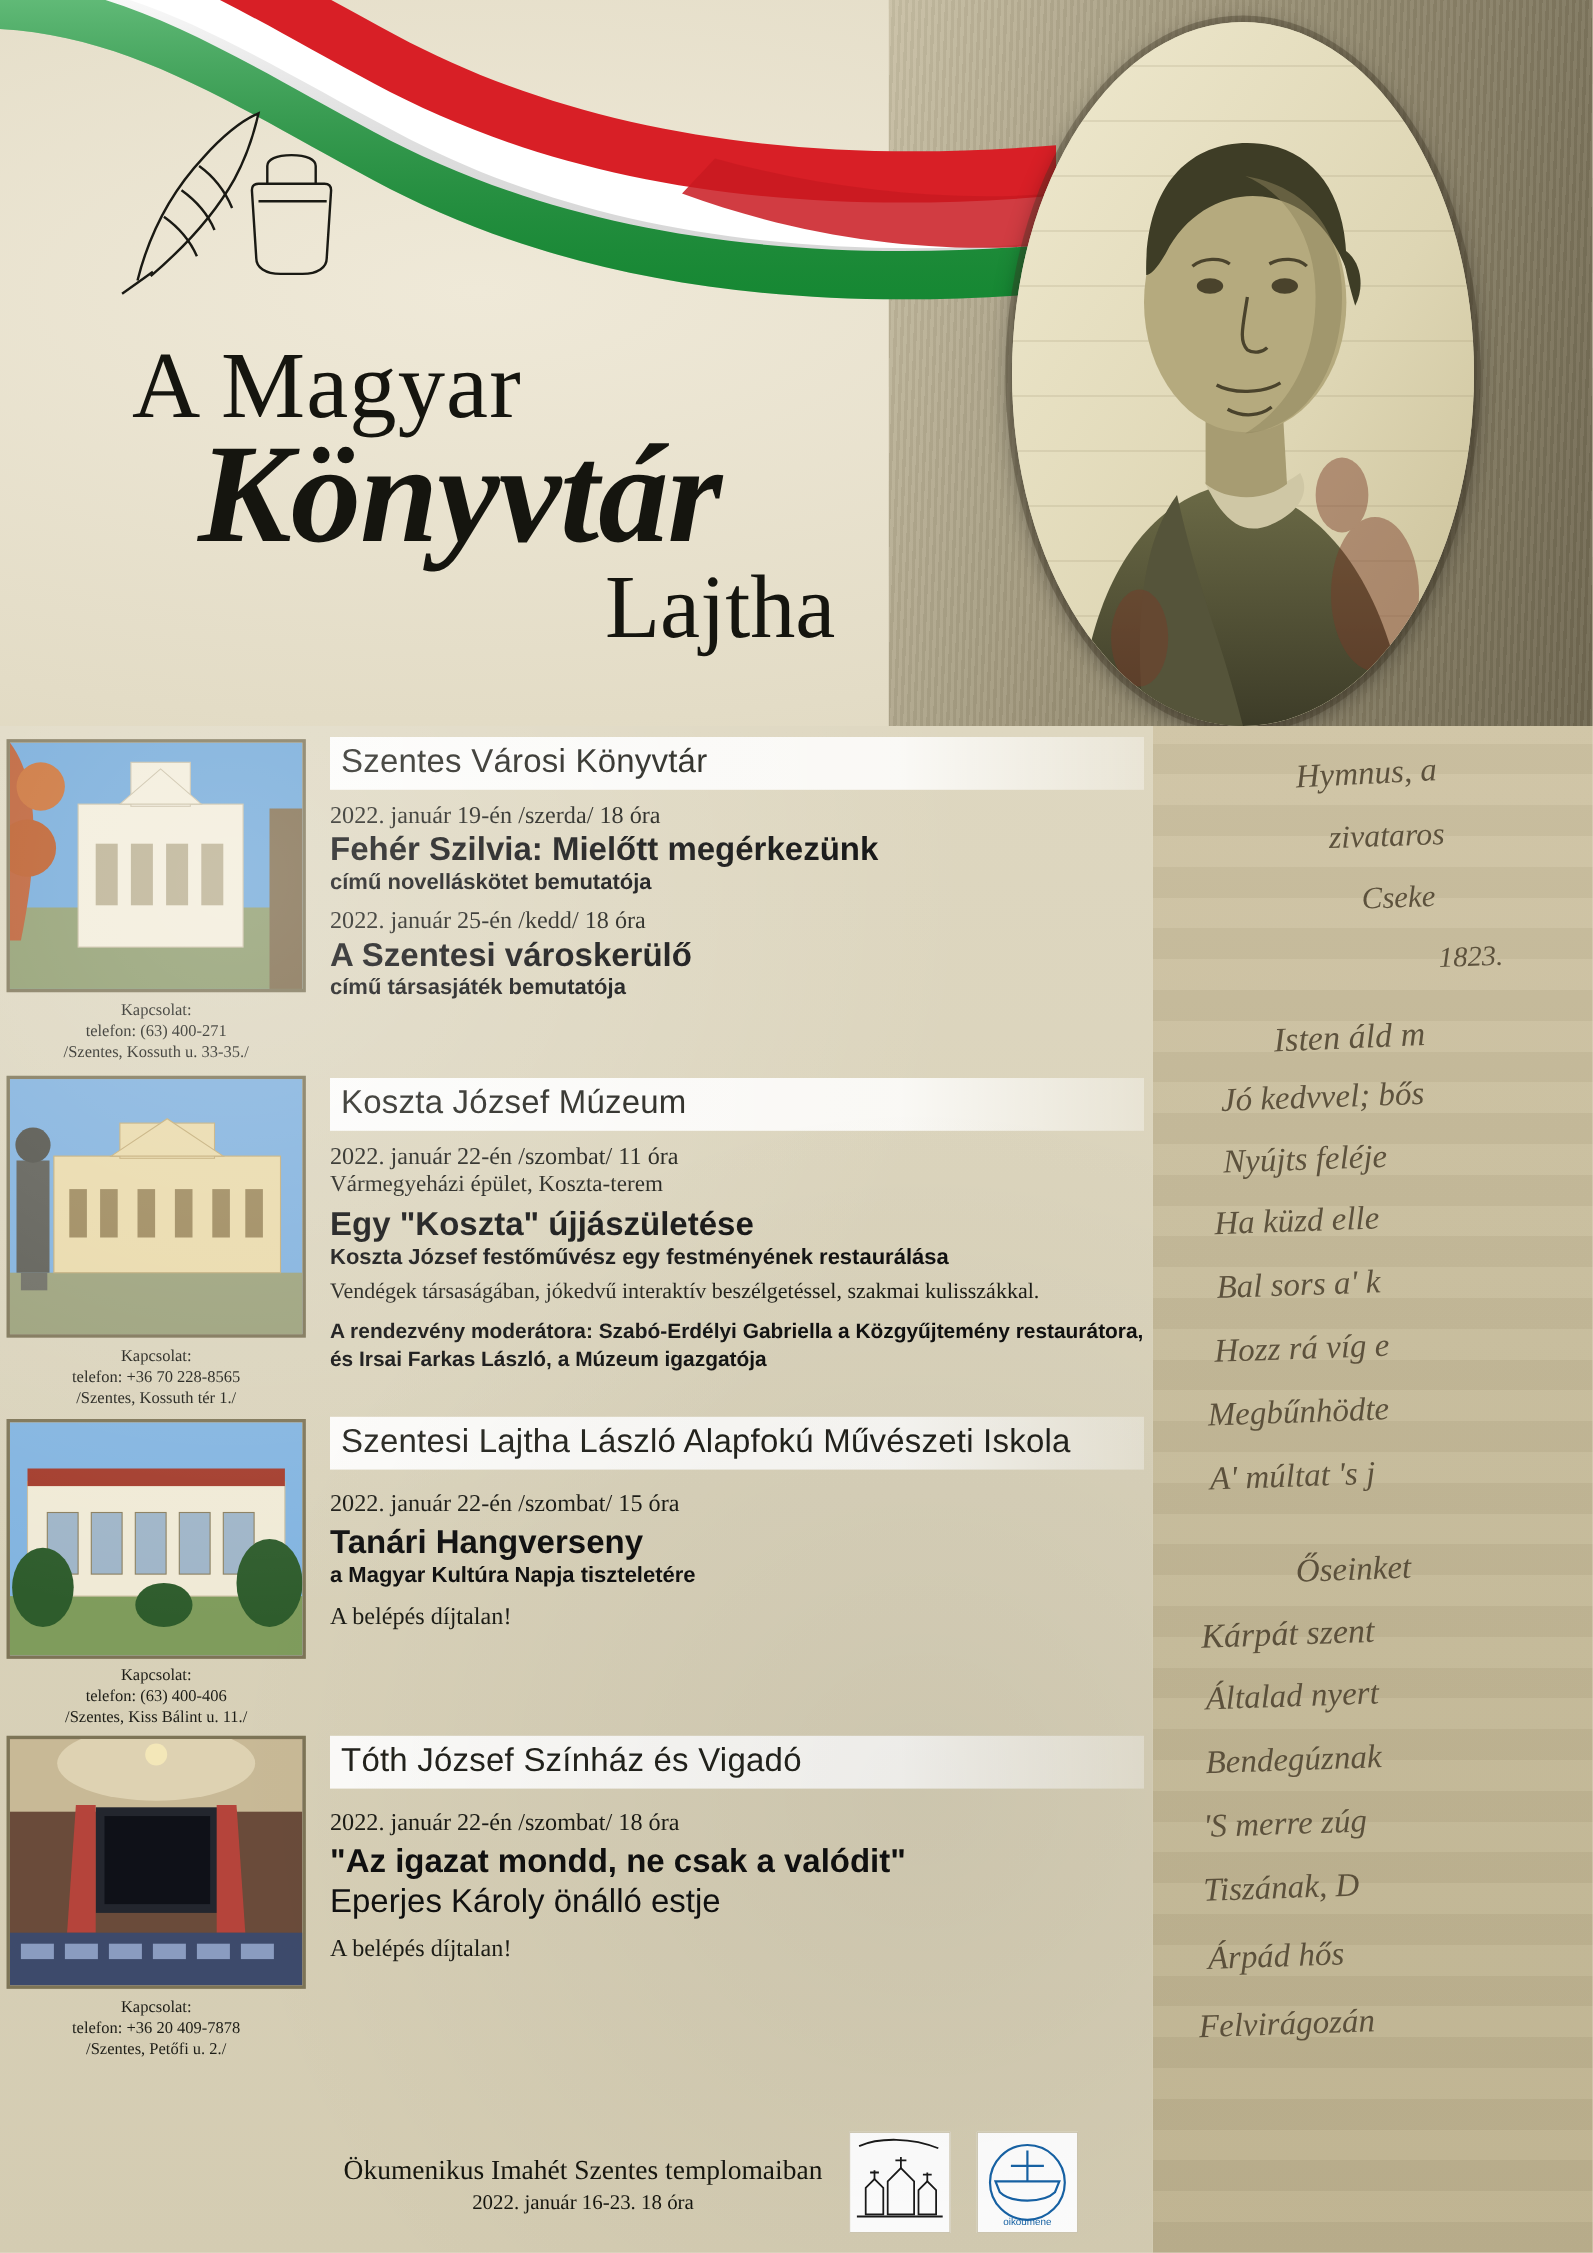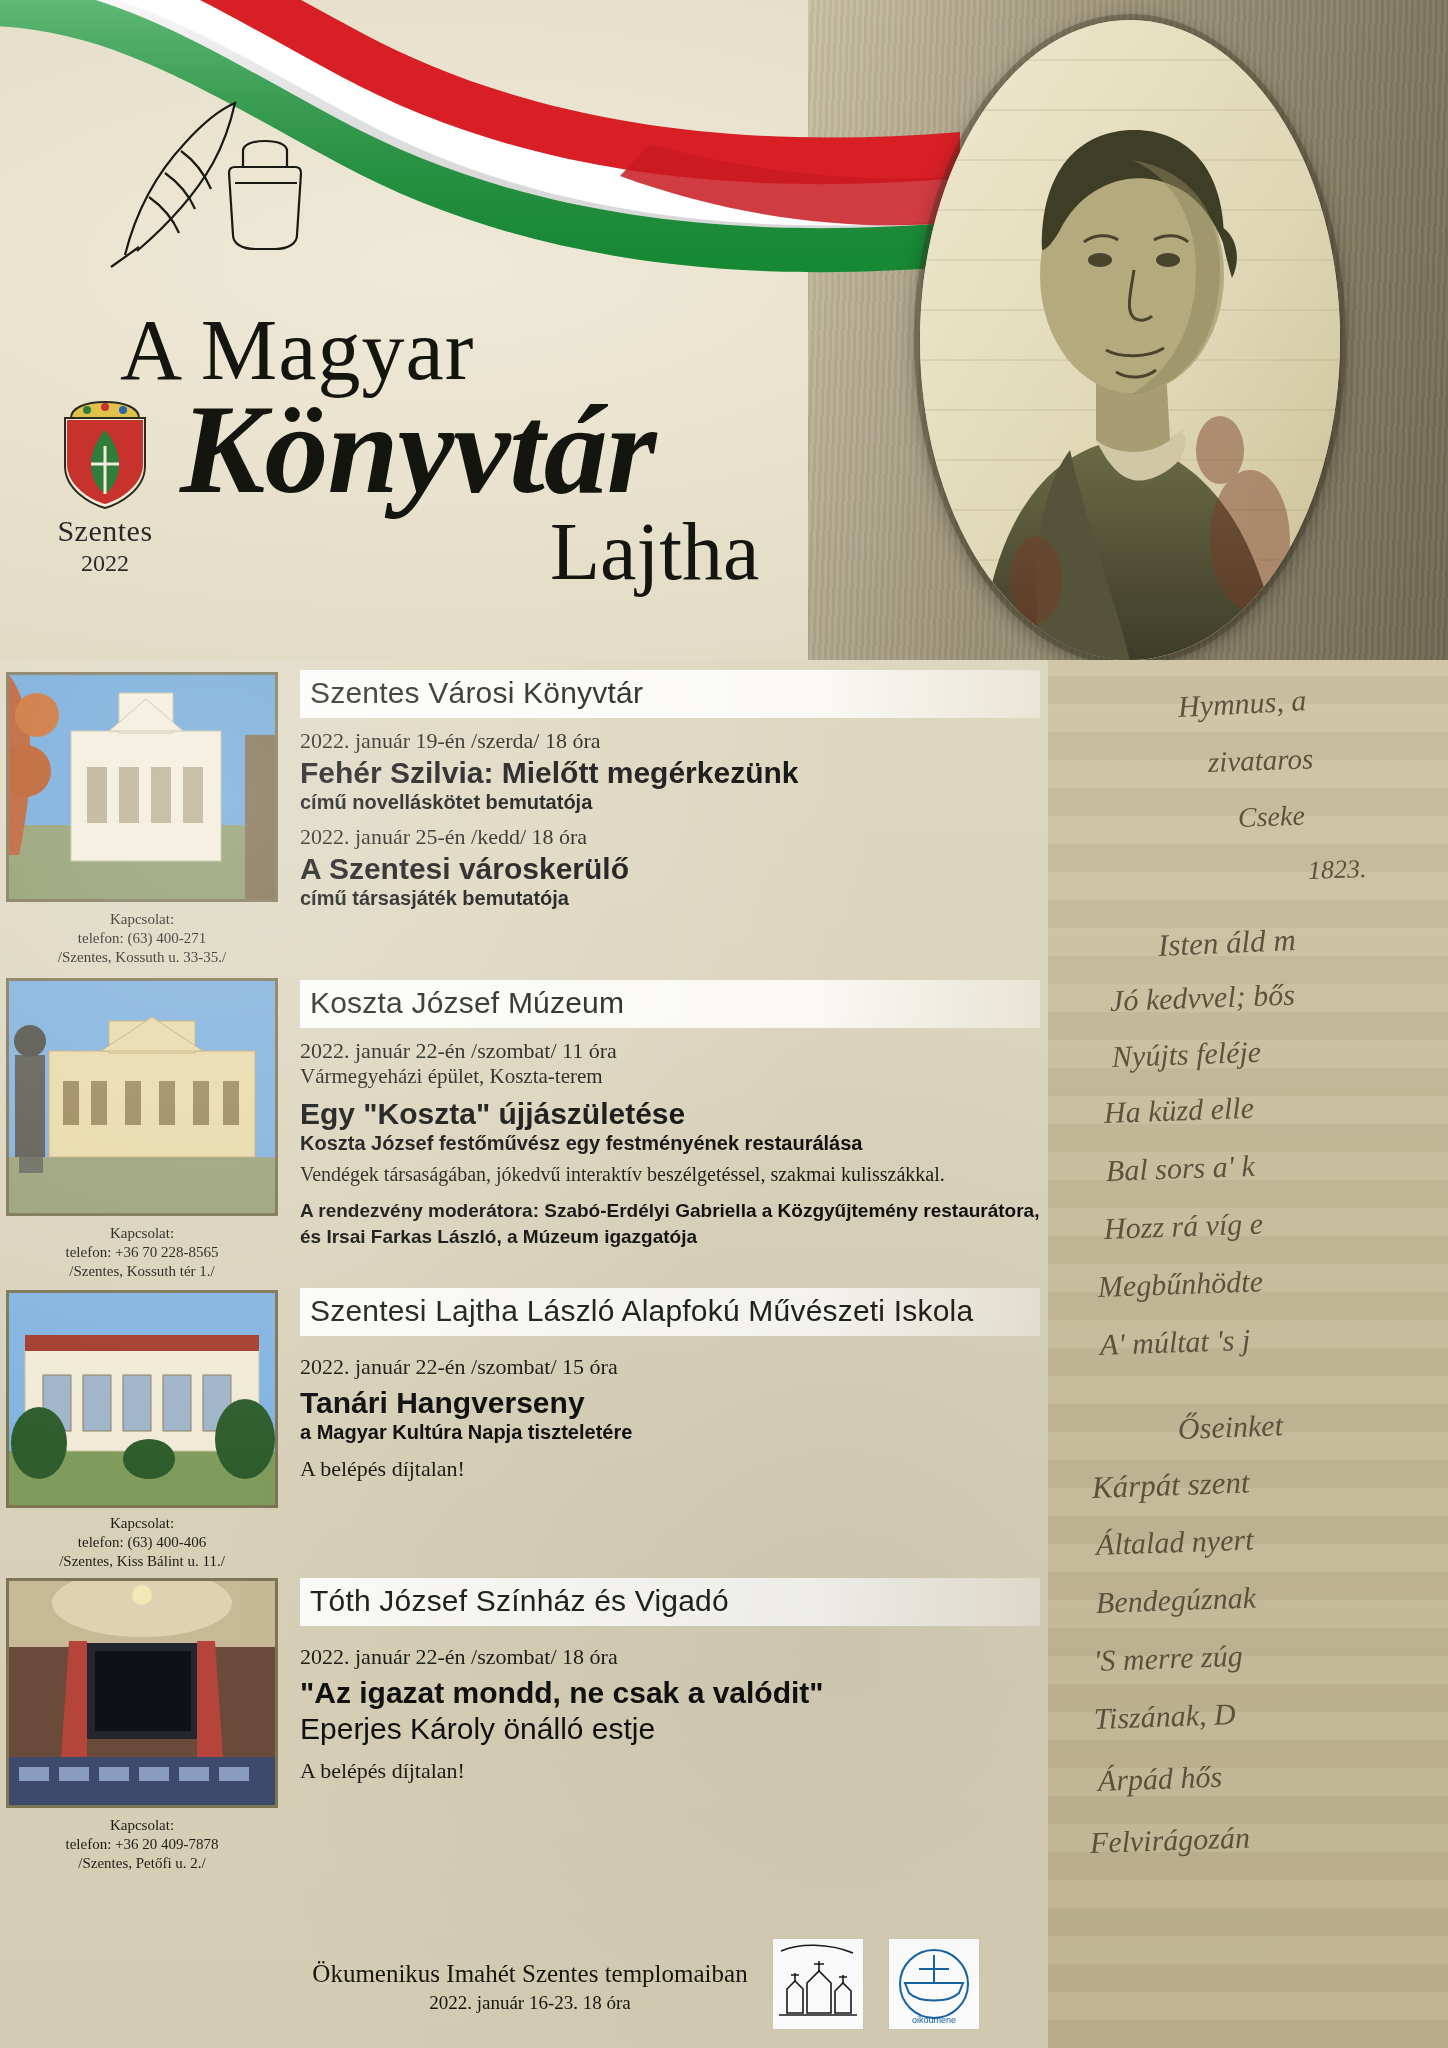--- a/index.html
+++ b/index.html
@@ -192,36 +192,20 @@
           <path d="M80,78 C94,88 104,100 110,114"></path>
           <path d="M64,102 C78,112 88,124 94,138"></path>
           <path d="M26,172 L54,152"></path>
           <path d="M150,72 L210,72 C214,72 216,74 216,78 L212,140 C212,148 204,154 190,154 L170,154 C156,154 148,148 148,140 L144,78 C144,74 146,72 150,72 Z"></path>
           <path d="M158,72 L158,56 C158,50 166,46 180,46 C194,46 202,50 202,56 L202,72"></path>
           <path d="M150,88 L212,88"></path>
         </g>
       </svg>
     </div>
 
-    <div class="crest">
-      <div class="crest-shield">
-        <svg width="96" height="112" viewBox="0 0 96 112">
-          <path d="M8,18 L88,18 L88,66 C88,90 62,104 48,108 C34,104 8,90 8,66 Z" fill="#f2ecd8" stroke="#2b2b20" stroke-width="2"></path>
-          <path d="M10,20 L86,20 L86,64 C86,86 62,100 48,104 C34,100 10,86 10,64 Z" fill="#c7322c"></path>
-          <path d="M48,30 C40,40 34,52 34,64 C34,78 40,88 48,94 C56,88 62,78 62,64 C62,52 56,40 48,30 Z" fill="#2f7d3a"></path>
-          <path d="M34,64 L62,64 M48,46 L48,94" stroke="#f2ecd8" stroke-width="3"></path>
-          <path d="M14,18 C14,8 28,2 48,2 C68,2 82,8 82,18 Z" fill="#e0c14a" stroke="#2b2b20" stroke-width="2"></path>
-          <circle cx="30" cy="10" r="4" fill="#2f7d3a"></circle>
-          <circle cx="48" cy="7" r="4" fill="#c7322c"></circle>
-          <circle cx="66" cy="10" r="4" fill="#2f66a8"></circle>
-        </svg>
-      </div>
-      <div class="crest-name">Szentes</div>
-      <div class="crest-year">2022</div>
-    </div>
 
     <div class="title-wrap">
       <div class="t-line1">A Magyar</div>
       <div class="t-line2">Könyvtár</div>
       <div class="t-line3">Lajtha</div>
     </div>
 
     <div class="portrait">
       <svg width="420" height="640" viewBox="0 0 420 640">
         <defs>

